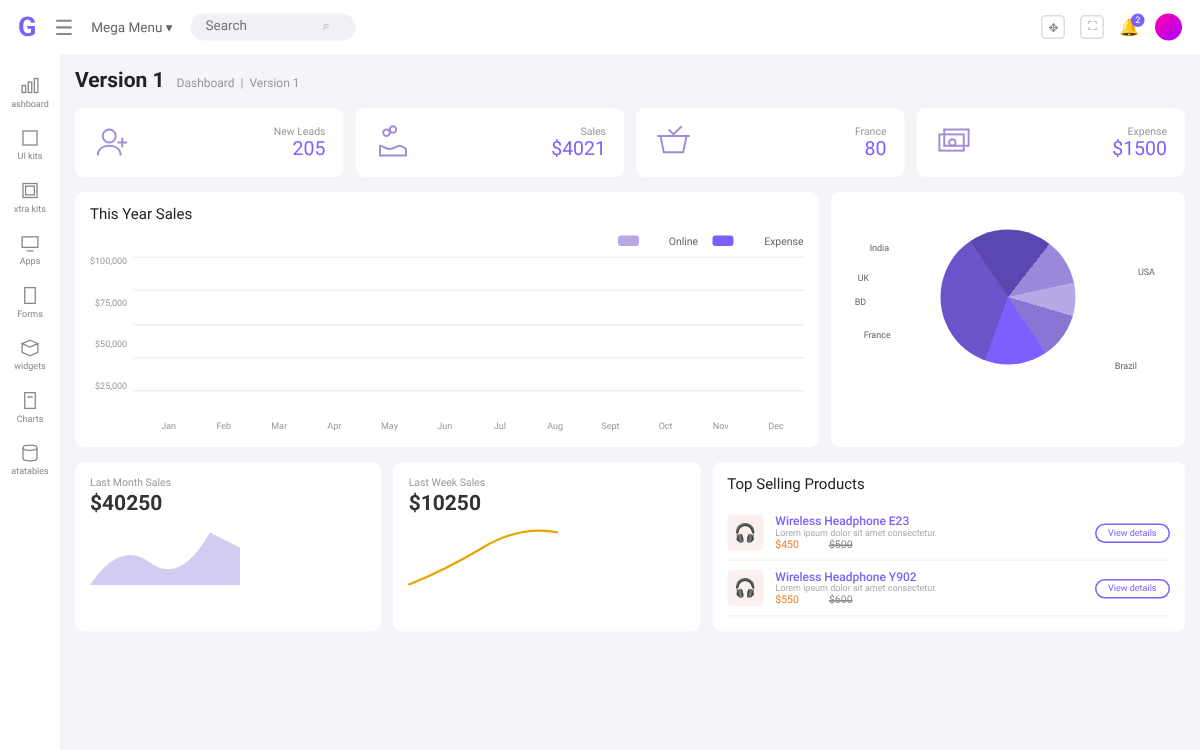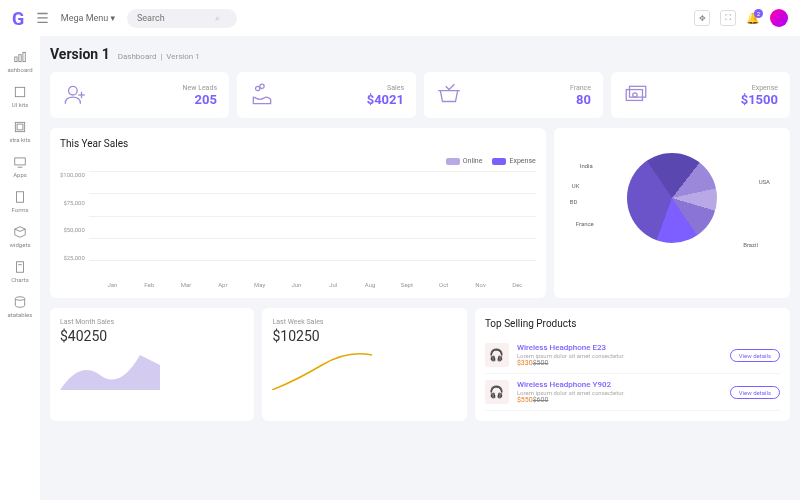--- a/index.html
+++ b/index.html
@@ -21,52 +21,52 @@
 .sb-item svg{width:14px;height:14px}
 .main{flex:1;padding:10px;overflow:auto}
 .page-title{display:flex;align-items:baseline;gap:8px;margin-bottom:10px}
 .page-title h1{font-size:14px;color:#222}
 .crumb{color:#999;font-size:8px}
 .stats{display:flex;gap:8px;margin-bottom:10px}
 .stat{flex:1;background:#fff;border-radius:6px;padding:10px 12px;display:flex;align-items:center;gap:10px}
 .stat-icon{width:26px;height:26px;display:flex;align-items:center;justify-content:center;color:#a08cd8}
 .stat-txt{margin-left:auto;text-align:right}
 .stat-label{color:#999;font-size:7px}
-.stat-val{color:#7d5fff;font-size:13px;font-weight:700}
+.stat-val{color:#7d5fff;font-size:13px;font-weight:400}
 .row{display:flex;gap:8px;margin-bottom:10px}
 .card{background:#fff;border-radius:6px;padding:10px}
 .card-title{font-size:10px;color:#222;margin-bottom:8px}
 .sales-card{flex:2.2}
 .countries-card{flex:1}
 .legend{display:flex;gap:10px;justify-content:flex-end;font-size:7px;color:#666;margin-bottom:6px}
-.lg{display:flex;align-items:flex-end;gap:3px}
+.lg{display:flex;align-items:flex-start;gap:20px}
 .lg-sw{width:14px;height:7px;border-radius:2px}
 .chart{position:relative;height:110px;display:flex}
 .ylabels{display:flex;flex-direction:column;justify-content:space-between;font-size:6px;color:#999;text-align:right;padding-right:4px;height:90px}
 .bars{flex:1;display:flex;align-items:flex-end;gap:3px;height:90px;border-bottom:1px solid #eee;position:relative}
 .grid{position:absolute;left:0;right:0;border-top:1px solid #f0f0f0}
 .bg{flex:1;display:flex;gap:1px;align-items:flex-end;position:relative}
 .bar{flex:1;border-radius:1px 1px 0 0}
 .xlabels{display:flex;margin-left:34px;font-size:6px;color:#999}
 .xlabels span{flex:1;text-align:center}
 .pie-wrap{display:flex;justify-content:center;align-items:center;height:120px;position:relative}
 .pie{width:90px;height:90px;border-radius:50%}
 .pie-label{position:absolute;font-size:6px;color:#666}
 .small-card{flex:1}
 .small-label{font-size:7px;color:#999}
-.small-val{font-size:14px;font-weight:400;margin-top:2px}
+.small-val{font-size:14px;font-weight:700;margin-top:2px}
 .mini-chart{height:40px;margin-top:6px}
 .products{flex:1.6}
 .prod{display:flex;align-items:center;gap:8px;padding:6px 0;border-bottom:1px solid #f4f4f4}
 .prod-img{width:24px;height:24px;background:#faf0f0;border-radius:3px;display:flex;align-items:center;justify-content:center;font-size:12px}
 .prod-name{color:#7d5fff;font-size:8px;font-weight:500}
 .prod-desc{color:#aaa;font-size:6px}
 .prod-price{font-size:7px}
 .prod-price .p1{color:#e67e22}
-.prod-price .p2{color:#888;text-decoration:line-through;margin-left:0}
+.prod-price .p2{color:#888;text-decoration:line-through;margin-left:20px}
 .view-btn{margin-left:auto;border:1px solid #7d5fff;color:#7d5fff;border-radius:10px;padding:2px 8px;font-size:6px;background:#fff;cursor:pointer}
 </style>
 </head>
 <body>
 
 <div class="topbar">
   <span class="logo">G</span>
   <span class="hamburger">☰</span>
   <span class="mega"><span>Mega Menu</span> ▾</span>
   <div class="search-box">
@@ -319,21 +319,21 @@
           </svg>
       </div>
       <div class="card products">
         <div class="card-title">Top Selling Products</div>
         <div id="prod-list">
             <div class="prod">
               <div class="prod-img">🎧</div>
               <div>
                 <div class="prod-name">Wireless Headphone E23</div>
                 <div class="prod-desc">Lorem ipsum dolor sit amet consectetur.</div>
-                <div class="prod-price"><span class="p1">$330</span><span class="p2">$500</span></div>
+                <div class="prod-price"><span class="p1">$450</span><span class="p2">$500</span></div>
               </div>
               <button class="view-btn">View details</button>
             </div>
             <div class="prod">
               <div class="prod-img">🎧</div>
               <div>
                 <div class="prod-name">Wireless Headphone Y902</div>
                 <div class="prod-desc">Lorem ipsum dolor sit amet consectetur.</div>
                 <div class="prod-price"><span class="p1">$550</span><span class="p2">$600</span></div>
               </div>

